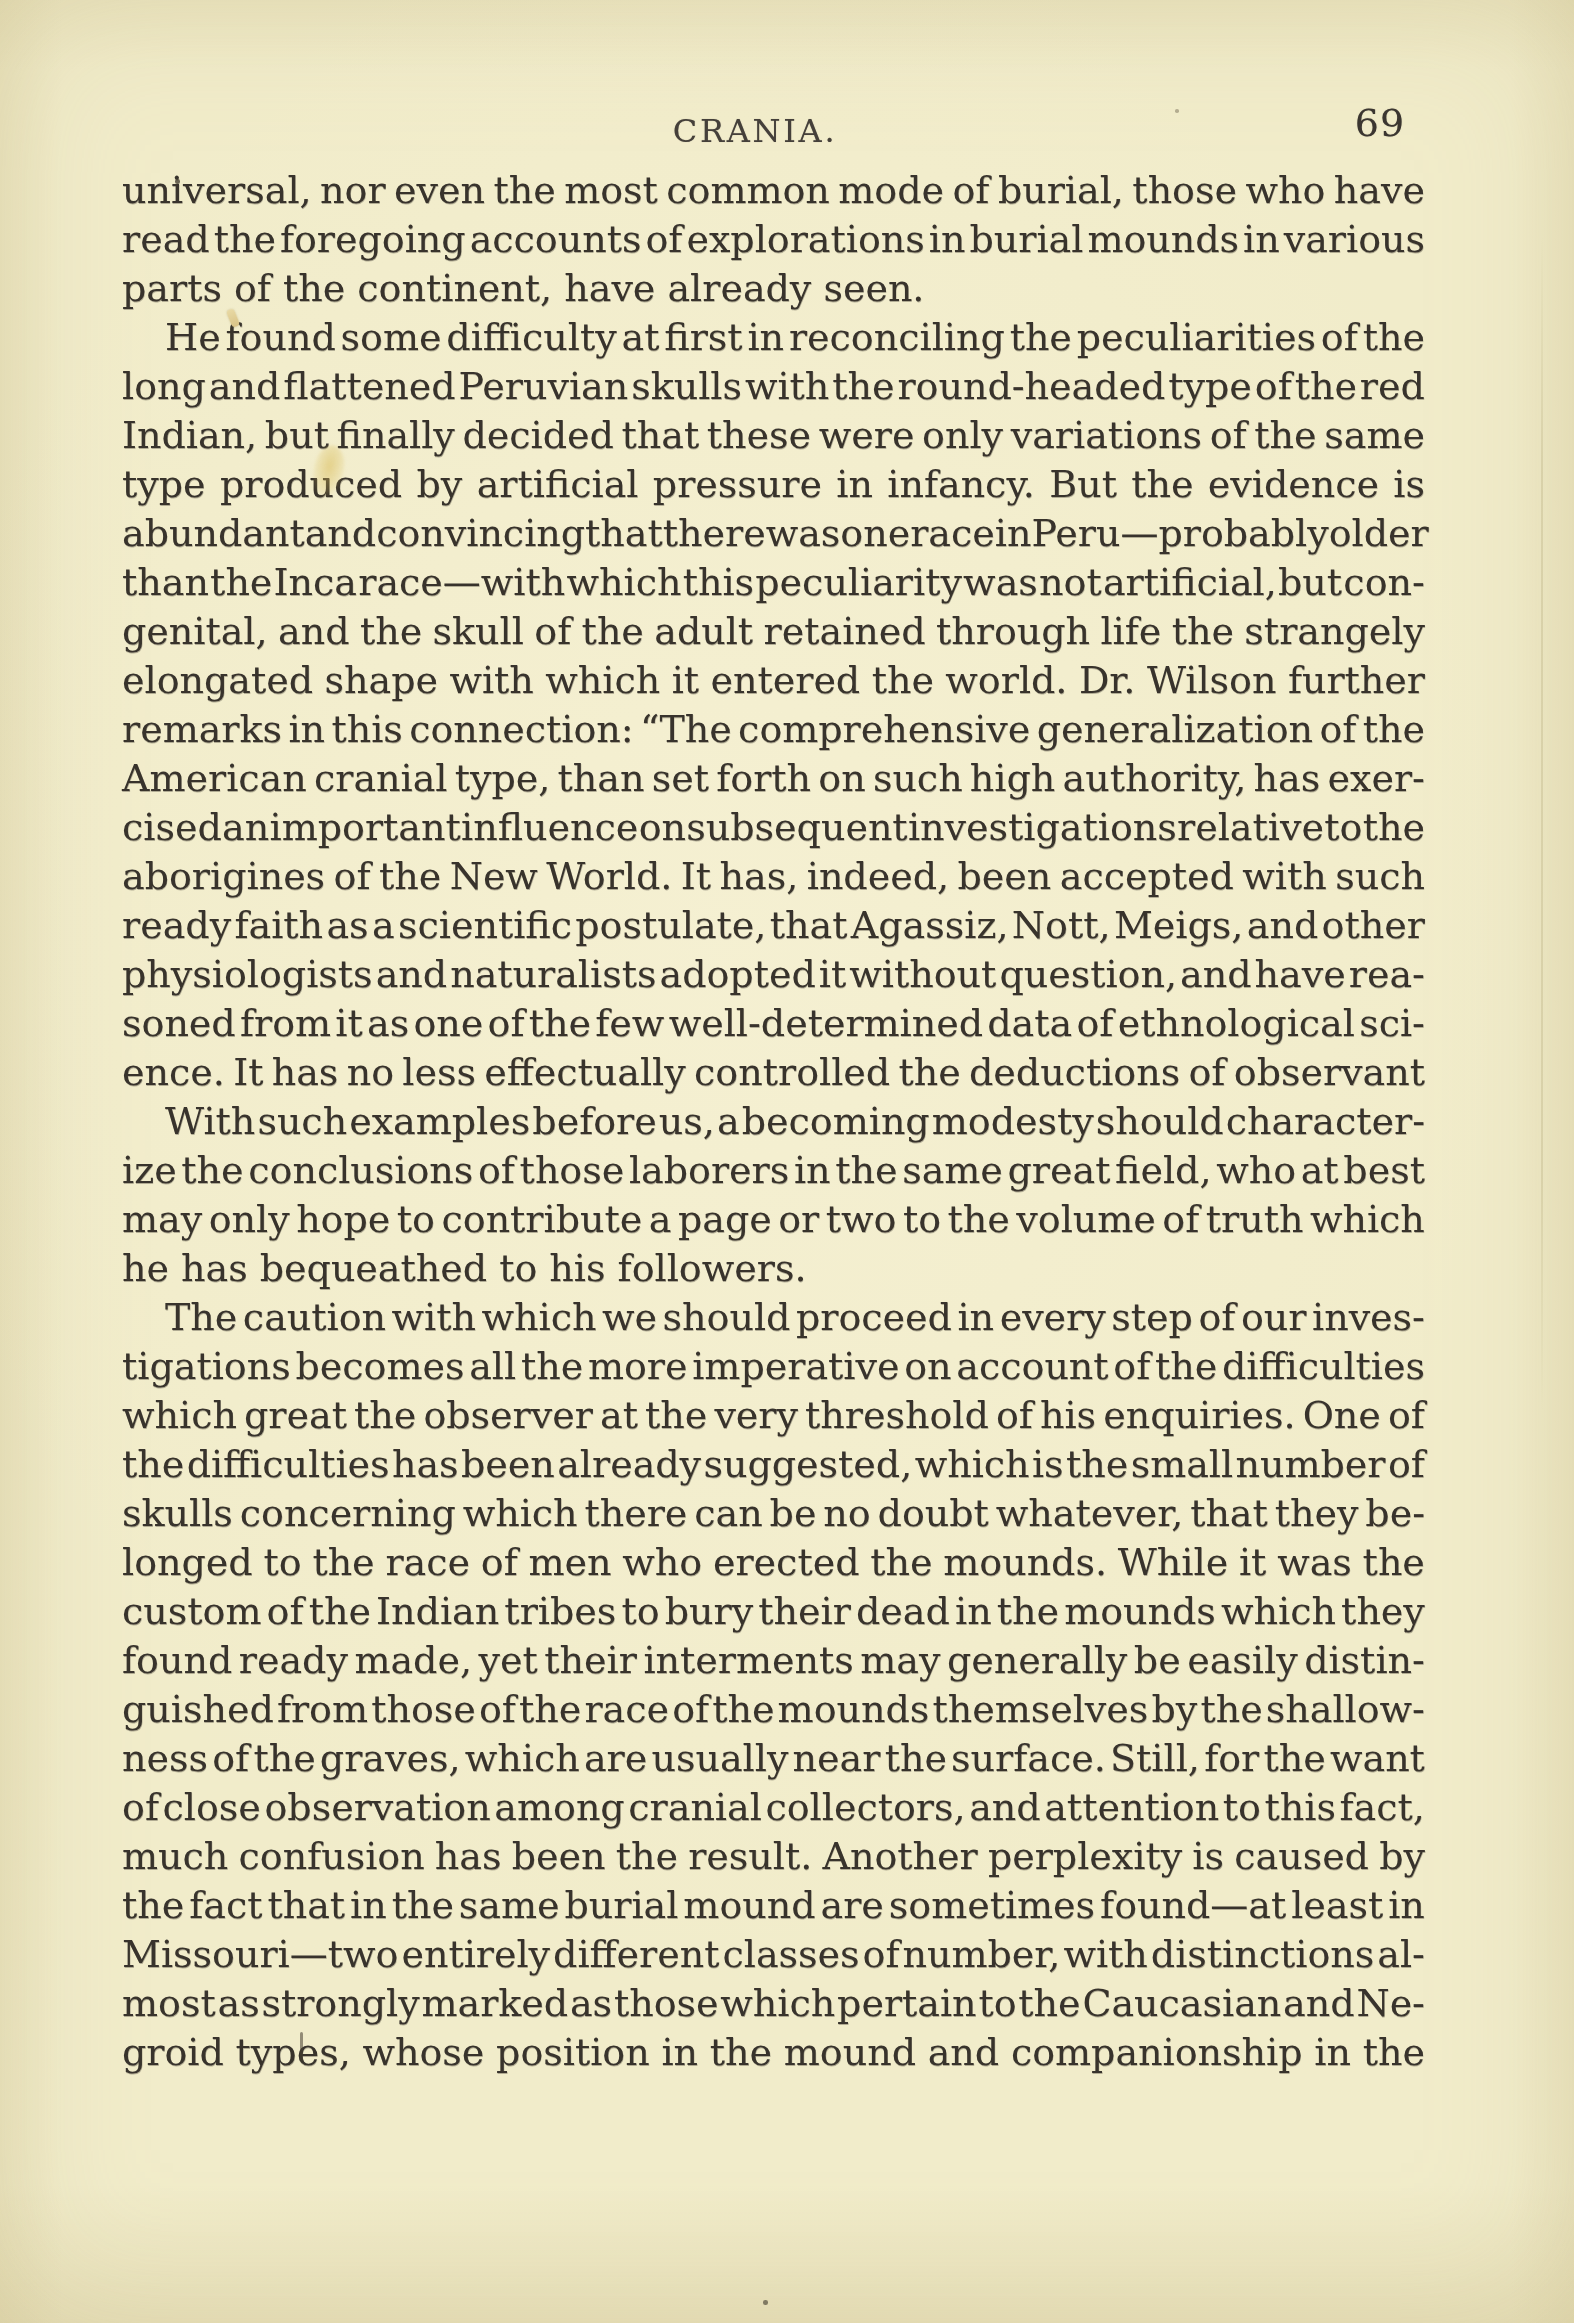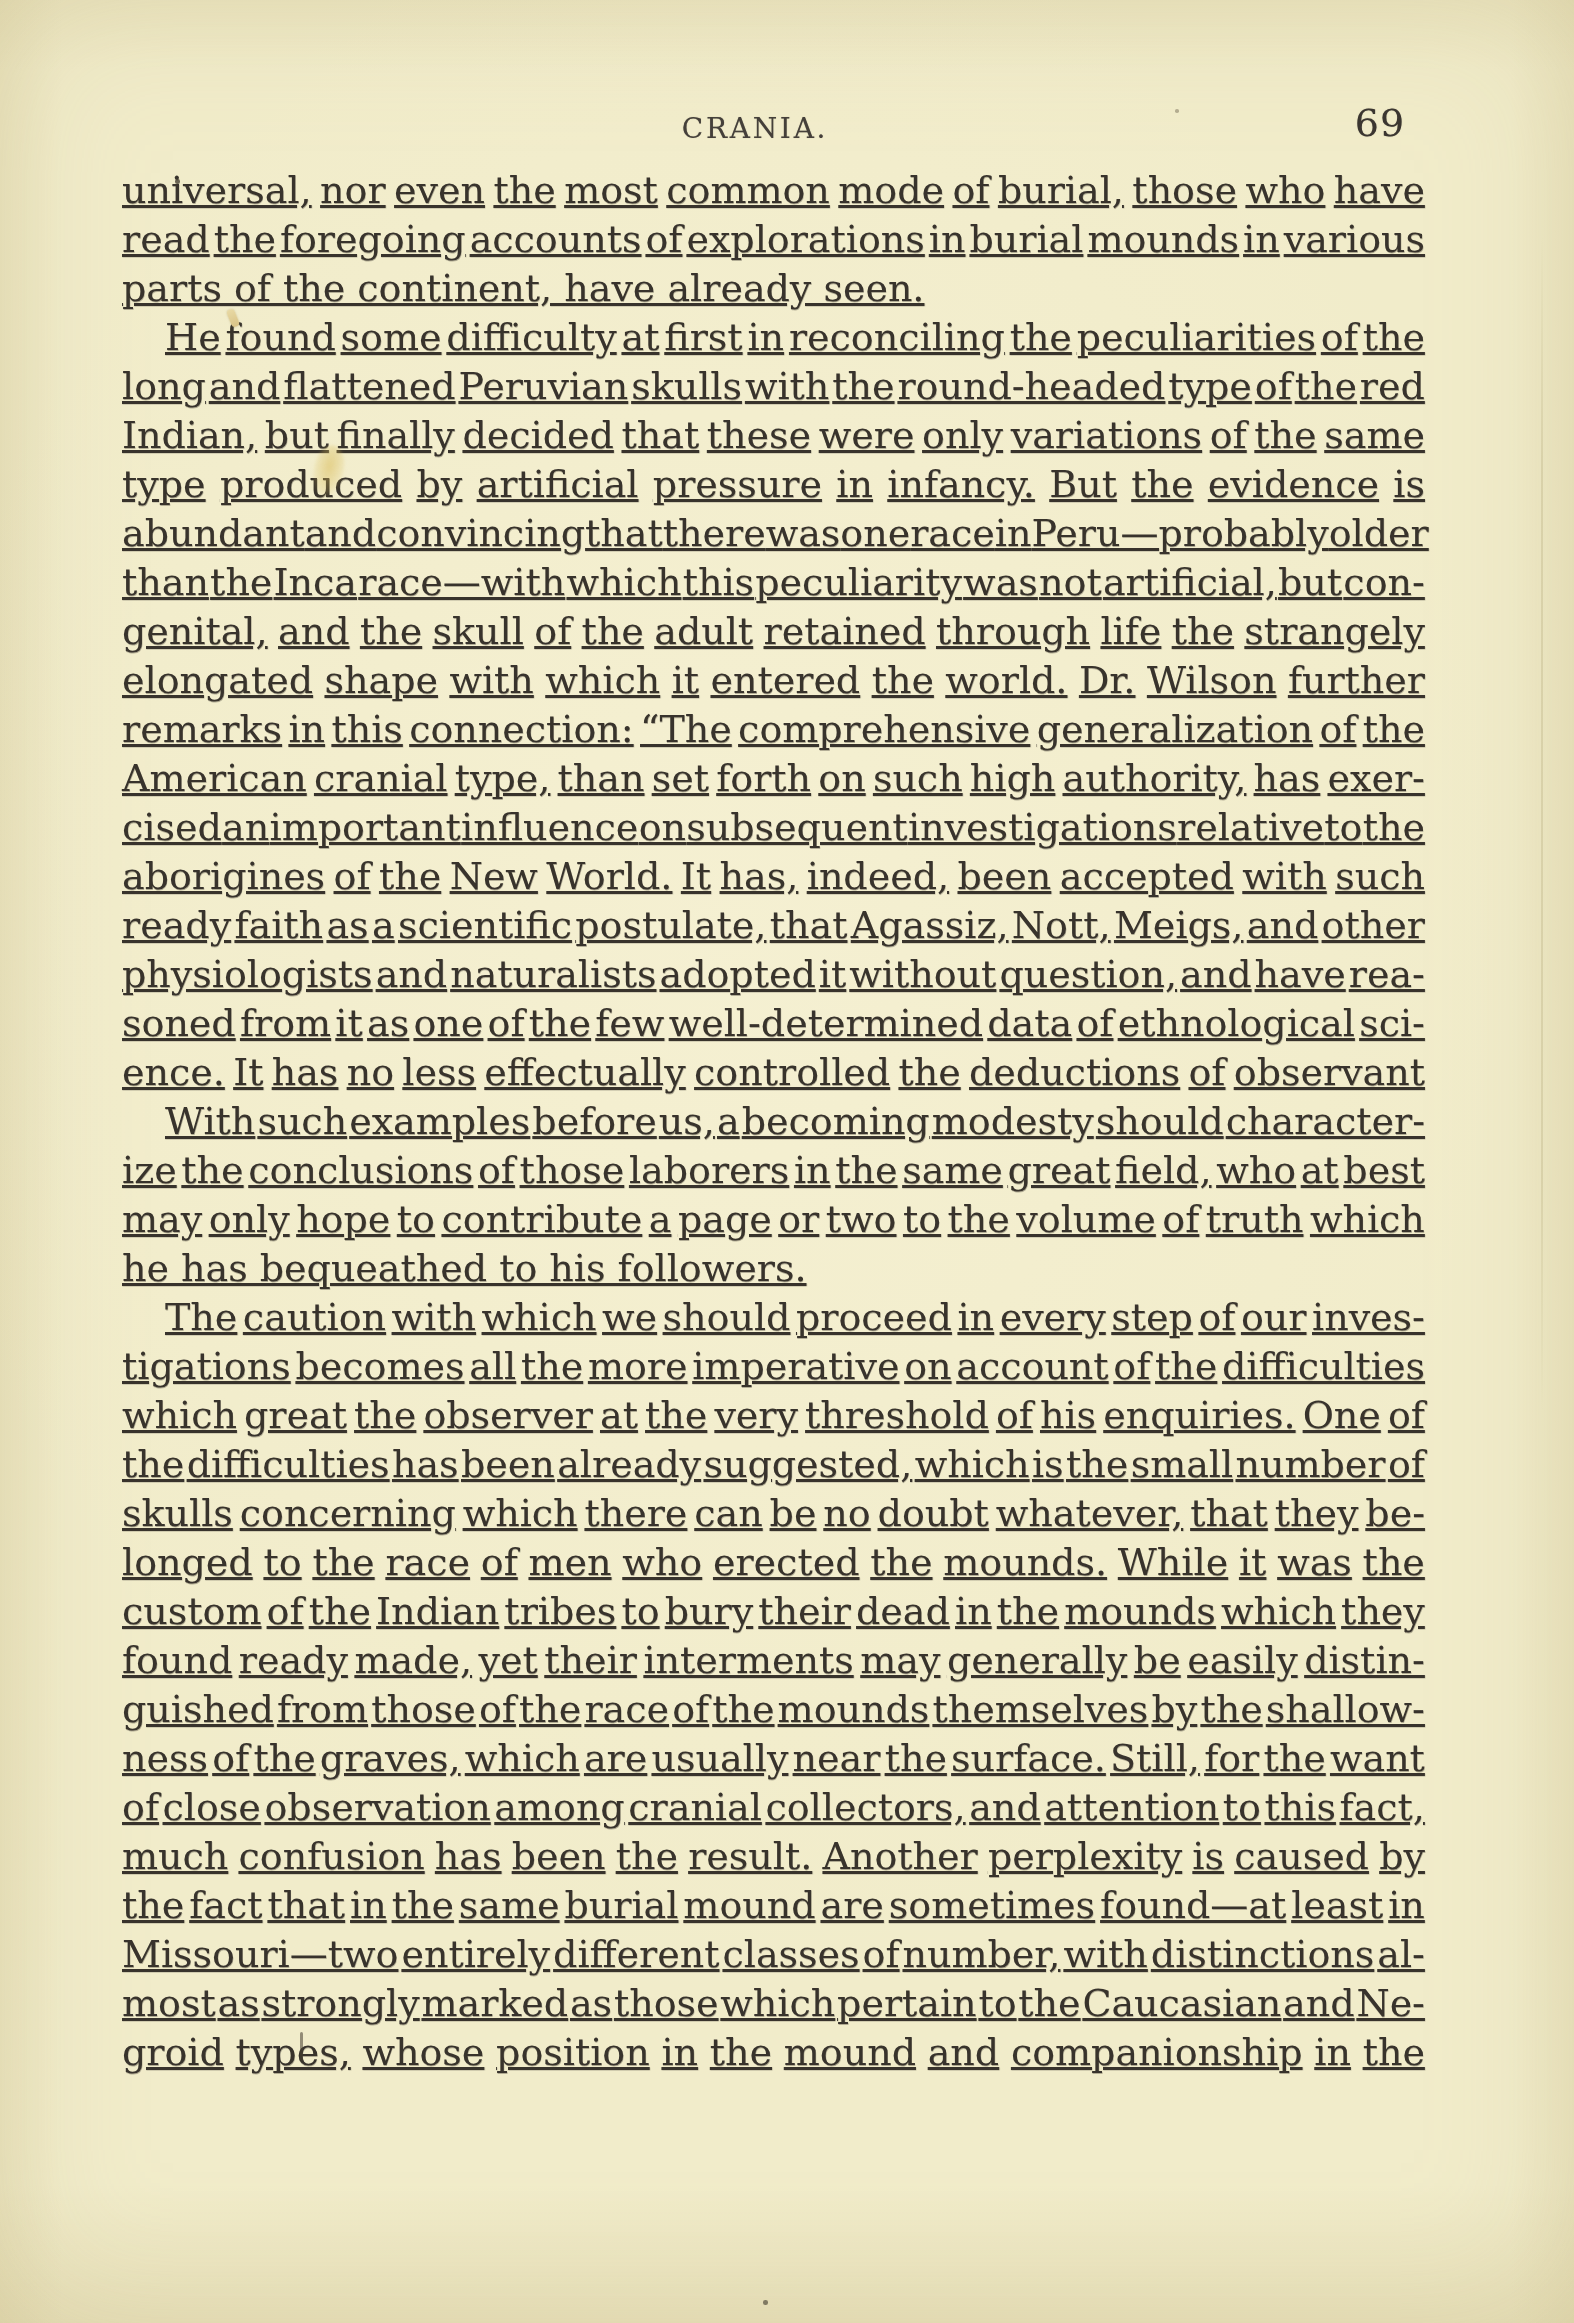--- a/index.html
+++ b/index.html
@@ -12,36 +12,36 @@
     position:absolute;inset:0;
     background:
       radial-gradient(ellipse 1176px 1538px at 46% 40%, rgba(248,243,216,.55), rgba(248,243,216,0) 70%),
       linear-gradient(90deg, rgba(205,192,140,.18) 0, rgba(205,192,140,0) 4%, rgba(205,192,140,0) 96%, rgba(210,198,150,.20) 100%),
       linear-gradient(180deg, rgba(208,196,146,.16) 0, rgba(208,196,146,0) 3%, rgba(208,196,146,0) 94%, rgba(200,186,132,.22) 100%),
       #f1ecca;
     box-shadow: inset 0 0 145px rgba(190,176,124,.28);
   }
   .header-title{
     position:absolute;top:112px;left:755px;transform:translateX(-50%);
-    font-size:28px;letter-spacing:2.7px;color:#45403a;white-space:nowrap;
+    font-size:32px;letter-spacing:2.7px;color:#45403a;white-space:nowrap;
     text-shadow:0 0 0.9px rgba(69,64,58,.4);
   }
   .page-num{
     position:absolute;top:101px;left:1296px;width:109px;text-align:right;
     font-size:38px;color:#3b3630;letter-spacing:0.9px;
     text-shadow:0 0 0.9px rgba(59,54,48,.4);
   }
   .textblock{
     position:absolute;left:122px;top:166px;width:1303px;
     color:#38332c;font-size:38px;
     text-shadow:0.4px 0.5px 0.5px rgba(56,51,44,.35);
   }
   .line{
     display:flex;justify-content:space-between;align-items:baseline;
-    height:49px;line-height:49px;white-space:nowrap;text-decoration:underline;
+    height:49px;line-height:49px;white-space:nowrap;
   }
   .line.ind{padding-left:43px;text-align:right;}
   .line.nj{display:block;text-align:left;}
   .line span{display:inline-block;}
   
   .artifact{position:absolute;pointer-events:none;}
   .stain-yellow{
     left:313px;top:445px;width:31px;height:52px;border-radius:50%;
     background:radial-gradient(ellipse at 50% 40%, rgba(216,186,84,.55), rgba(216,186,84,.18) 60%, rgba(216,186,84,0) 75%);
     filter:blur(1.8px);transform:rotate(12deg);

